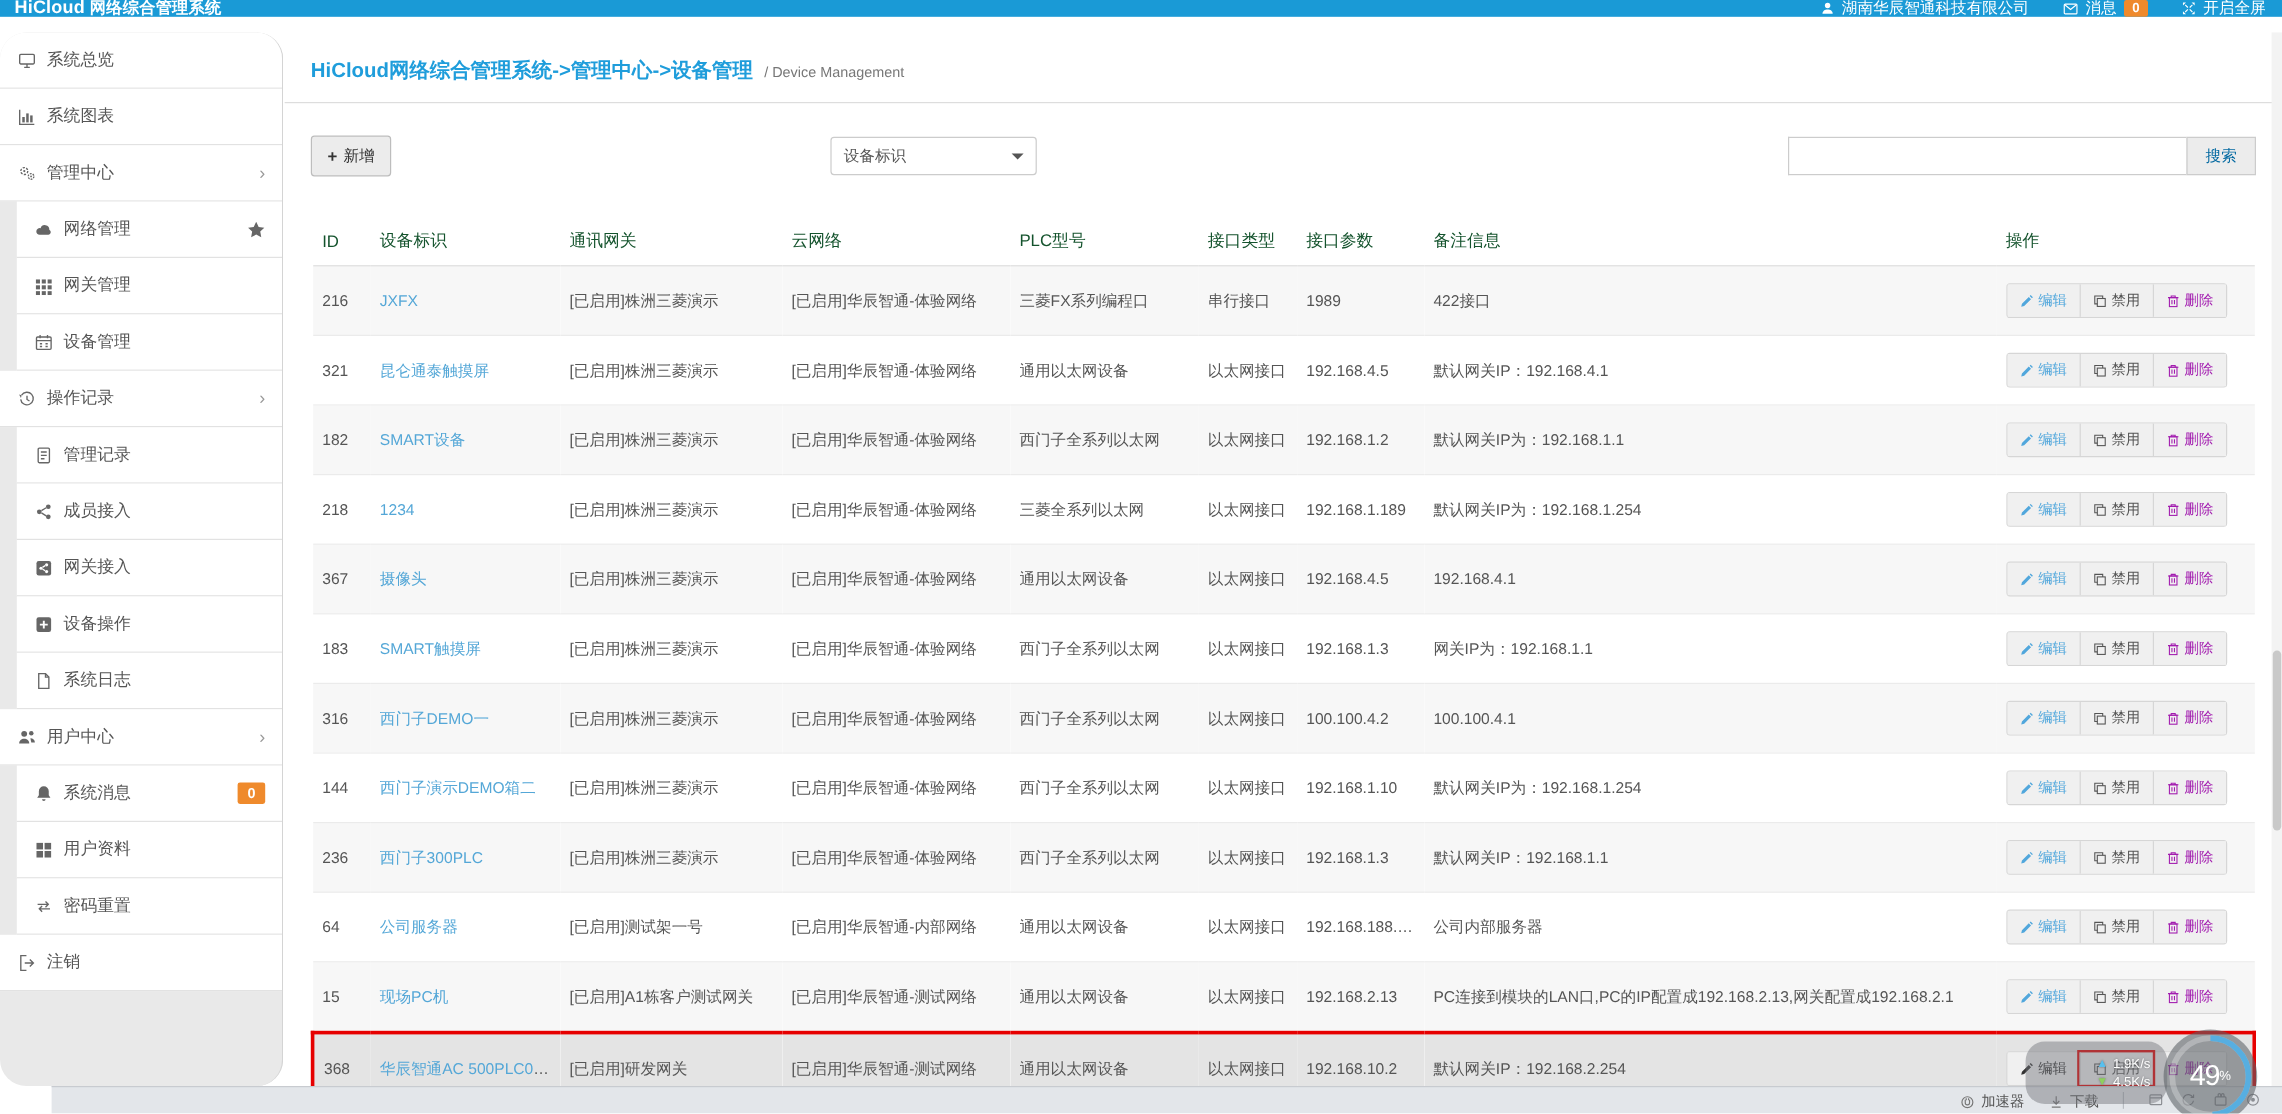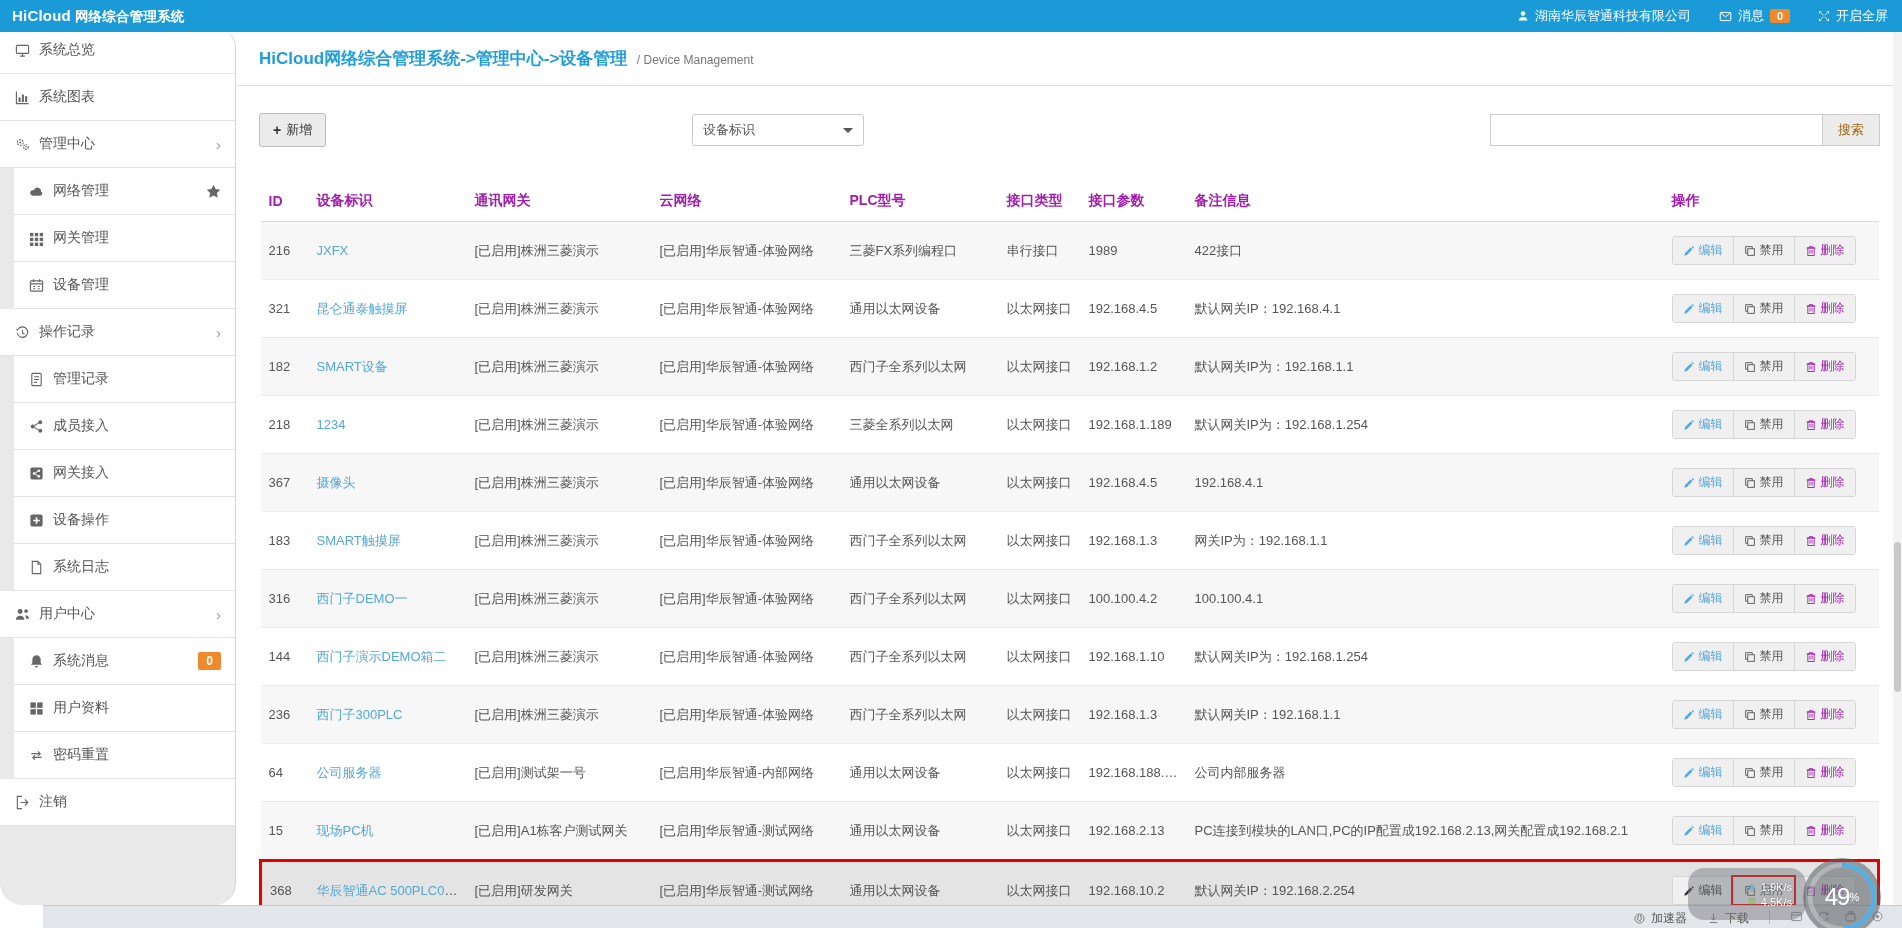--- a/index.html
+++ b/index.html
@@ -3,21 +3,21 @@
 <meta charset="utf-8">
 <style>
   * { margin:0; padding:0; box-sizing:border-box; }
   html,body { width:1902px; height:928px; overflow:hidden; background:#fff;
     font-family:"Liberation Sans","DejaVu Sans",sans-serif; }
   body { position:relative; color:#555; }
 
   .ic { fill:none; stroke:currentColor; stroke-width:1.2; display:inline-block; vertical-align:middle; }
 
   
-  .topbar { position:absolute; top:0; left:0; right:0; height:32px; background:#1a9ad6;
+  .topbar { position:absolute; top:0; left:0; right:0; height:14px; background:#1a9ad6;
     color:#fff; display:flex; align-items:center; z-index:30; }
   .brand { padding:0 12px; font-size:15px; letter-spacing:.2px; }
   .brand b { font-weight:bold; }
   .brand span { font-weight:bold; font-size:13.5px; margin-left:4px; }
   .topbar-right { margin-left:auto; display:flex; align-items:center; gap:28px; padding-right:14px; font-size:13px; }
   .tb-item { display:flex; align-items:center; gap:6px; cursor:pointer; }
   .badge { background:#ef8a2c; color:#fff; font-size:11px; font-weight:bold; padding:1px 7px; border-radius:2px; }
 
   
   .sidebar { position:absolute; top:27px; left:0; width:236px; bottom:23px; background:#e9e9e9;
@@ -44,26 +44,26 @@
   .btn-add .plus { font-weight:bold; font-size:14px; }
   .filter-select { width:172px; height:32px; border:1px solid #ccc; border-radius:3px; background:#fff;
     display:flex; align-items:center; padding:0 10px; font-size:13px; color:#555; cursor:pointer;
     margin-right:260px; }
   .caret { margin-left:auto; width:0; height:0; border-left:5px solid transparent;
     border-right:5px solid transparent; border-top:5px solid #555; }
   .search-group { display:flex; }
   .search-input { width:332px; height:32px; border:1px solid #ccc; padding:0 9px; font-size:13px;
     color:#333; outline:none; border-right:none; }
   .search-btn { width:58px; height:32px; background:#ececec; border:1px solid #ccc; font-size:13px;
-    color:#a16207; cursor:pointer; }
+    color:#0369a1; cursor:pointer; }
 
   
   .table-wrap { margin:34px 22px 0 22px; }
   table { width:100%; border-collapse:collapse; table-layout:fixed; font-size:13px; color:#555; }
-  th { text-align:left; font-size:14px; font-weight:bold; color:#a21caf; padding:11px 8px;
+  th { text-align:left; font-size:14px; font-weight:normal; color:#14532d; padding:11px 8px;
     border-bottom:1px solid #ddd; white-space:nowrap; }
   td { padding:14px 8px; border-bottom:1px solid #ebebeb; white-space:nowrap; overflow:hidden;
     text-overflow:ellipsis; }
   tr.stripe td { background:#f7f7f7; }
   a.devlink { color:#54a7d7; text-decoration:none; cursor:pointer; }
 
   .agroup { display:inline-flex; border:1px solid #d6d6d6; border-radius:3px; background:#f0f0f0; }
   .abtn { display:inline-flex; align-items:center; gap:4px; padding:5px 10px; font-size:12px;
     cursor:pointer; border-left:1px solid #d6d6d6; background:#f0f0f0; white-space:nowrap; }
   .abtn:first-child { border-left:none; }

